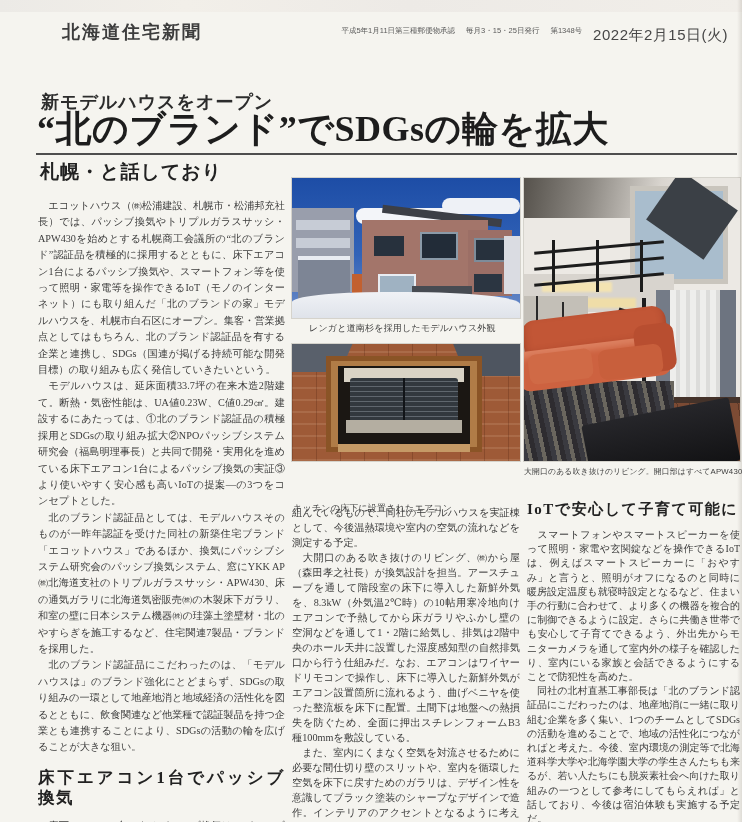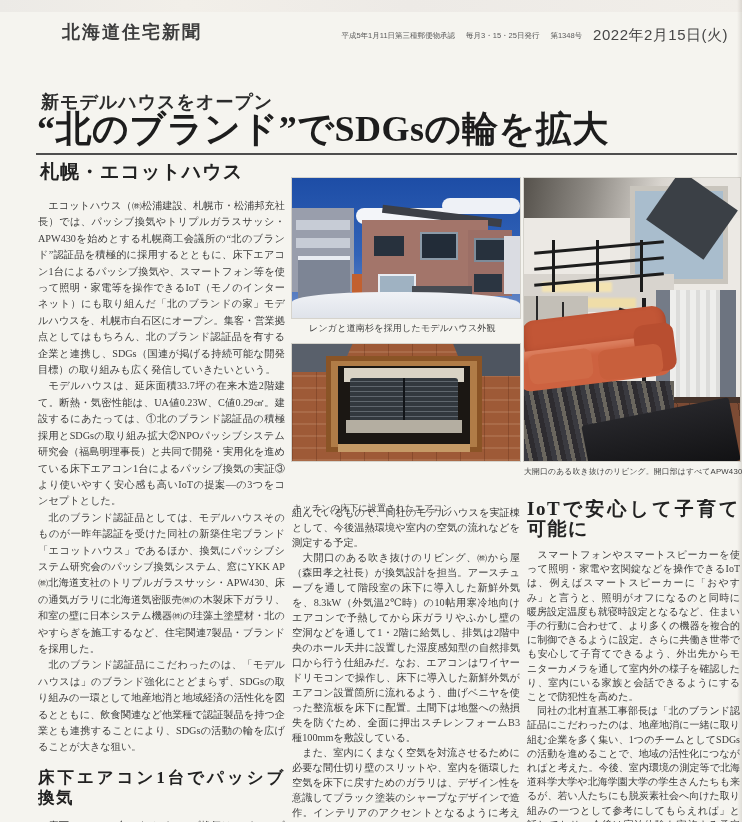--- a/index.html
+++ b/index.html
@@ -7,21 +7,21 @@
         font-family:"Liberation Serif","DejaVu Serif",serif;color:#3b3b3b;}
   .scan-top{position:absolute;top:0;left:0;right:0;height:12px;
         background:linear-gradient(90deg,#eceae6,#f2efe9 25%,#edeae6 55%,#f1eee9);}
   .scan-right{position:absolute;top:0;right:0;bottom:0;width:5px;
         background:linear-gradient(90deg,rgba(0,0,0,0),rgba(120,110,100,.18));}
 
   
   .paper-name{position:absolute;top:20px;left:38px;
         font-family:"Liberation Sans","DejaVu Sans",sans-serif;font-weight:bold;
         font-size:18px;letter-spacing:2px;color:#3d3d3d;margin-left:24px;}
-  .issue-line{position:absolute;top:26px;right:14px;display:flex;gap:11px;align-items:center;
+  .issue-line{position:absolute;top:26px;right:14px;display:flex;gap:11px;align-items:flex-start;
         font-family:"Liberation Sans","DejaVu Sans",sans-serif;color:#5a5a5a;}
   .issue-line .small{font-size:7.5px;}
   .issue-line .date{font-size:15px;color:#474747;letter-spacing:.5px;}
 
   
   .kicker{position:absolute;top:90px;left:41px;
         font-family:"Liberation Sans","DejaVu Sans",sans-serif;font-weight:bold;
         font-size:18px;letter-spacing:1px;color:#2c2c2c;}
   .headline{position:absolute;top:105px;left:37px;width:705px;
         font-weight:bold;font-size:36px;letter-spacing:.5px;color:#1d1d1d;white-space:nowrap;}
@@ -30,21 +30,21 @@
         letter-spacing:1px;color:#222;}
 
   
   .bodytext{position:absolute;text-align:justify;}
   .bodytext p{margin:0;}
   .col1{left:38px;top:198px;width:247px;font-size:10.2px;line-height:16.4px;height:624px;overflow:hidden;}
   .col2{left:292px;top:505px;width:228px;font-size:10.2px;line-height:15px;height:317px;overflow:hidden;}
   .col3{left:527px;top:499px;width:213px;font-size:10px;line-height:14.2px;height:323px;overflow:hidden;}
   .section-heading{font-weight:bold;font-size:16.5px;letter-spacing:1.5px;color:#222;
         margin:12px 0 10px;line-height:20px;}
-  .col3 .section-heading{margin:0 0 9px;font-size:19px;}
+  .col3 .section-heading{margin:0 0 9px;font-size:15px;}
 
   
   .caption{position:absolute;font-family:"Liberation Sans","DejaVu Sans",sans-serif;
         font-size:9px;color:#3d3d3d;letter-spacing:.2px;}
   .cap1{left:309px;top:322px;width:228px;}
   .cap2{left:293px;top:465px;width:228px;margin-top:37px;}
   .cap3{left:524px;top:466px;width:218px;font-size:7.8px;white-space:nowrap;}
 
   
   .photo{position:absolute;overflow:hidden;background:#ddd;box-shadow:0 0 0 1px rgba(120,110,100,.25);}
@@ -144,21 +144,21 @@
   <div class="issue-line">
     <span class="small">平成5年1月11日第三種郵便物承認</span>
     <span class="small">毎月3・15・25日発行</span>
     <span class="small">第1348号</span>
     <span class="date">2022年2月15日(火)</span>
   </div>
 
   <div class="kicker">新モデルハウスをオープン</div>
   <div class="headline">“北のブランド”でSDGsの輪を拡大</div>
   <div class="headline-rule"></div>
-  <div class="subhead">札幌・エコットハウス</div>
+  <div class="subhead">札幌・と話しており</div>
 
   <div class="bodytext col1">
     <p>　エコットハウス（㈱松浦建設、札幌市・松浦邦充社長）では、パッシブ換気やトリプルガラスサッシ・APW430を始めとする札幌商工会議所の“北のブランド”認証品を積極的に採用するとともに、床下エアコン1台によるパッシブ換気や、スマートフォン等を使って照明・家電等を操作できるIoT（モノのインターネット）にも取り組んだ「北のブランドの家」モデルハウスを、札幌市白石区にオープン。集客・営業拠点としてはもちろん、北のブランド認証品を有する企業と連携し、SDGs（国連が掲げる持続可能な開発目標）の取り組みも広く発信していきたいという。</p>
     <p>　モデルハウスは、延床面積33.7坪の在来木造2階建て。断熱・気密性能は、UA値0.23W、C値0.29㎠。建設するにあたっては、①北のブランド認証品の積極採用とSDGsの取り組み拡大②NPOパッシブシステム研究会（福島明理事長）と共同で開発・実用化を進めている床下エアコン1台によるパッシブ換気の実証③より使いやすく安心感も高いIoTの提案―の3つをコンセプトとした。</p>
     <p>　北のブランド認証品としては、モデルハウスそのものが一昨年認証を受けた同社の新築住宅ブランド「エコットハウス」であるほか、換気にパッシブシステム研究会のパッシブ換気システム、窓にYKK AP㈱北海道支社のトリプルガラスサッシ・APW430、床の通気ガラリに北海道気密販売㈱の木製床下ガラリ、和室の壁に日本システム機器㈱の珪藻土塗壁材・北のやすらぎを施工するなど、住宅関連7製品・ブランドを採用した。</p>
     <p>　北のブランド認証品にこだわったのは、「モデルハウスは」のブランド強化にとどまらず、SDGsの取り組みの一環として地産地消と地域経済の活性化を図るとともに、飲食関連など他業種で認証製品を持つ企業とも連携することにより、SDGsの活動の輪を広げることが大きな狙い。</p>
     <div class="section-heading">床下エアコン1台でパッシブ換気</div>
     <p>　床下エアコン1台によるパッシブ換気は、パッシブシステム研究会が福島理事長の発案で実用化に取り</p>
   </div>
 

